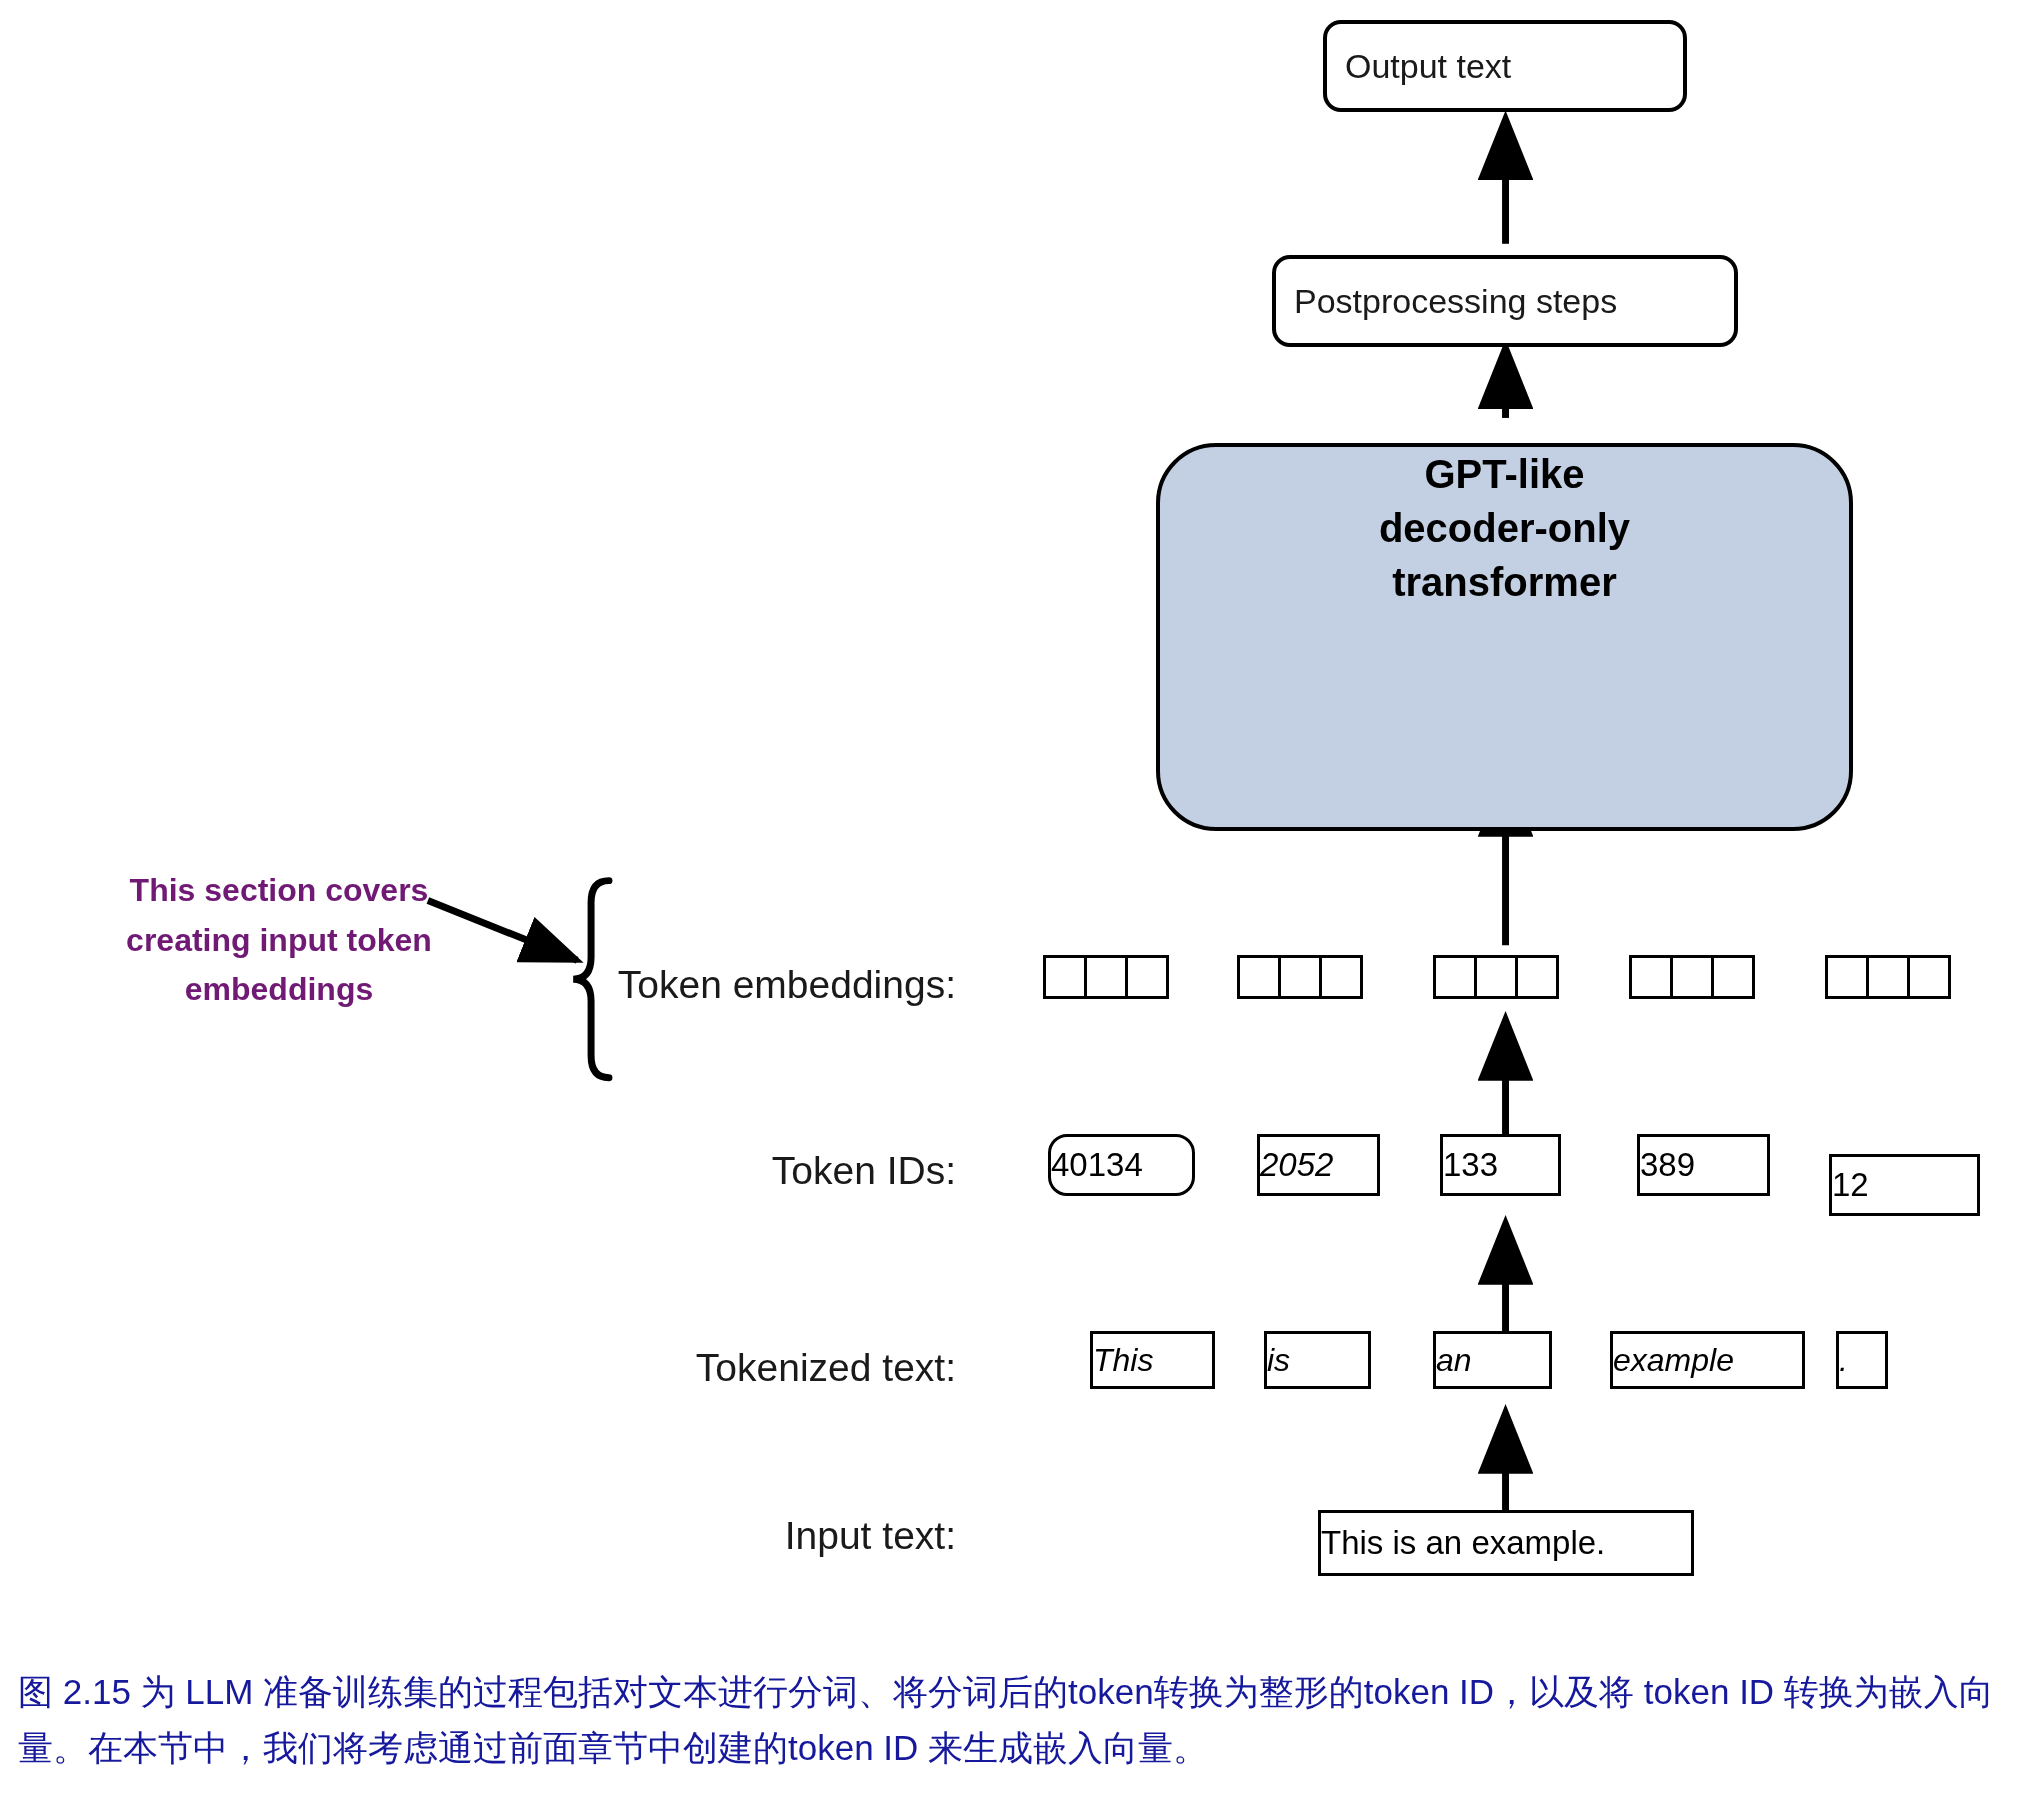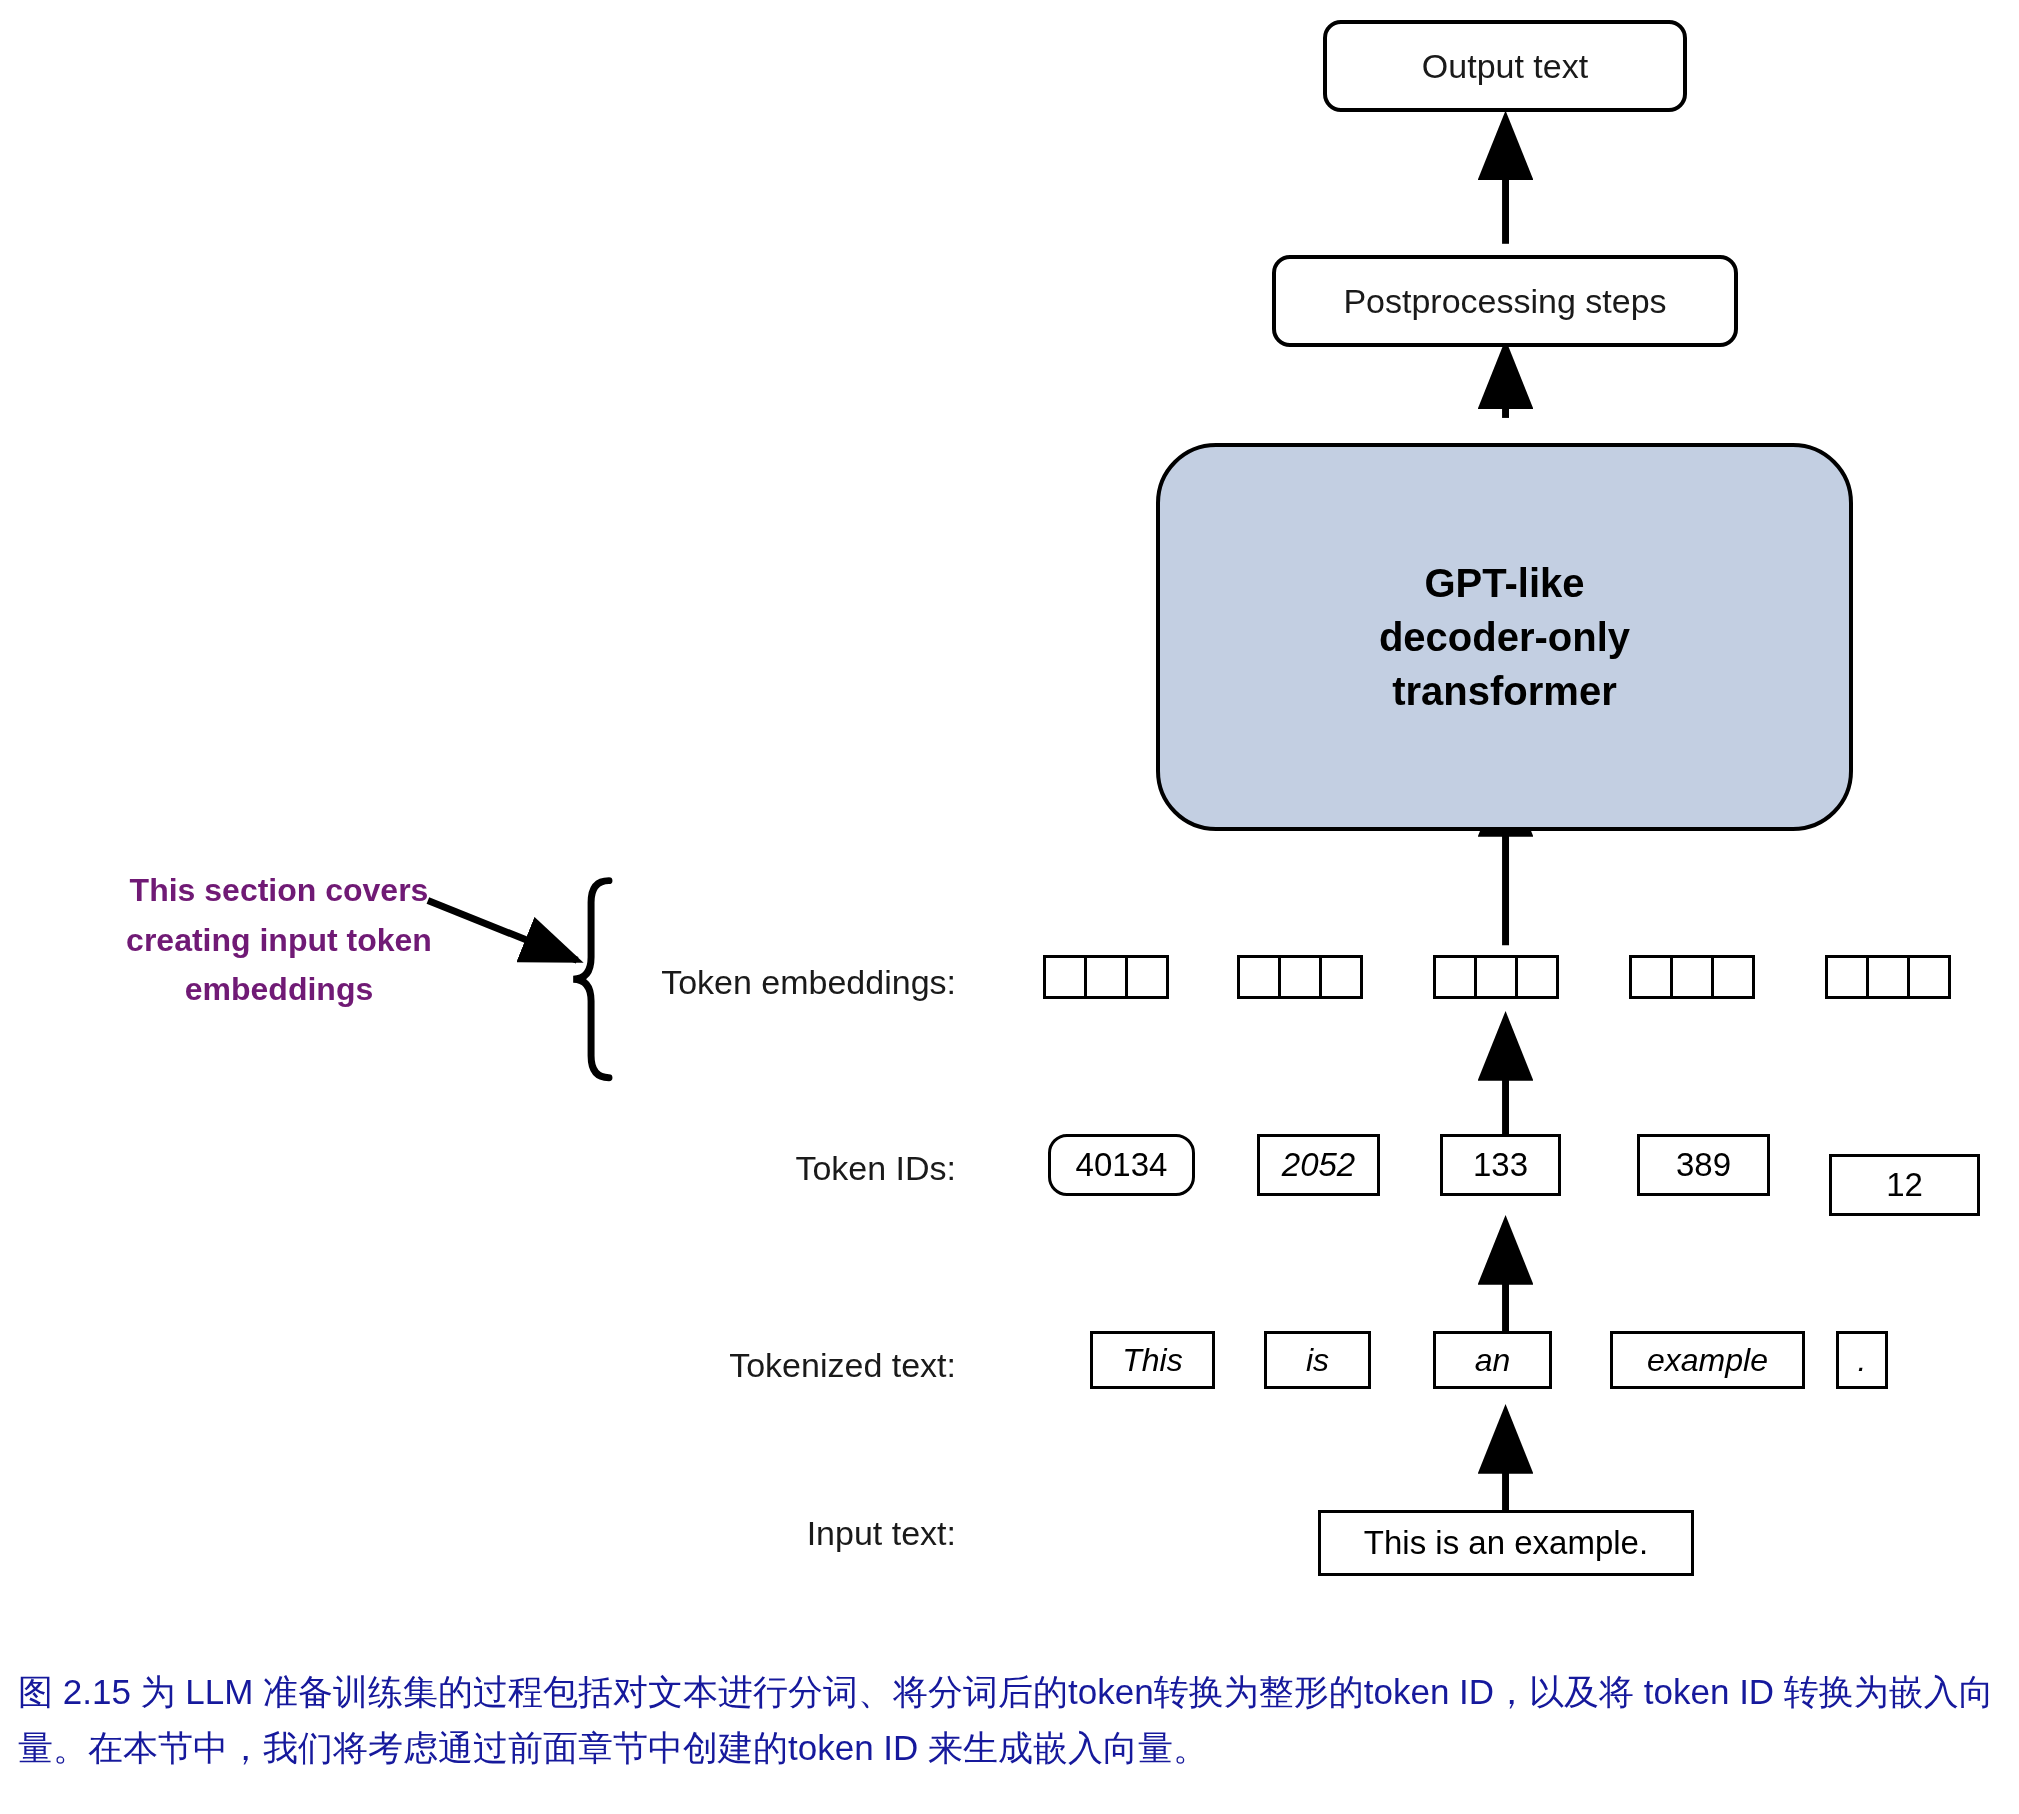--- a/index.html
+++ b/index.html
@@ -22,21 +22,20 @@
     width: 2020px;
     height: 1815px;
   }
 
   
   .node {
     position: absolute;
     box-sizing: border-box;
     display: flex;
     align-items: center;
-    justify-content: center;
     text-align: center;
     background: #ffffff;
   }
 
   .rounded-box {
     border: 4px solid #000000;
     border-radius: 18px;
     font-size: 34px;
     color: #1a1a1a;
     padding: 6px 18px;
@@ -62,21 +61,21 @@
 
   .token-box {
     border: 3px solid #000000;
     font-size: 32px;
     font-style: italic;
     background: #ffffff;
   }
 
   .row-label {
     position: absolute;
-    font-size: 34px;
+    font-size: 39px;
     color: #1a1a1a;
     text-align: right;
     white-space: nowrap;
   }
 
   
   .emb-group {
     position: absolute;
     display: flex;
     gap: 0;

